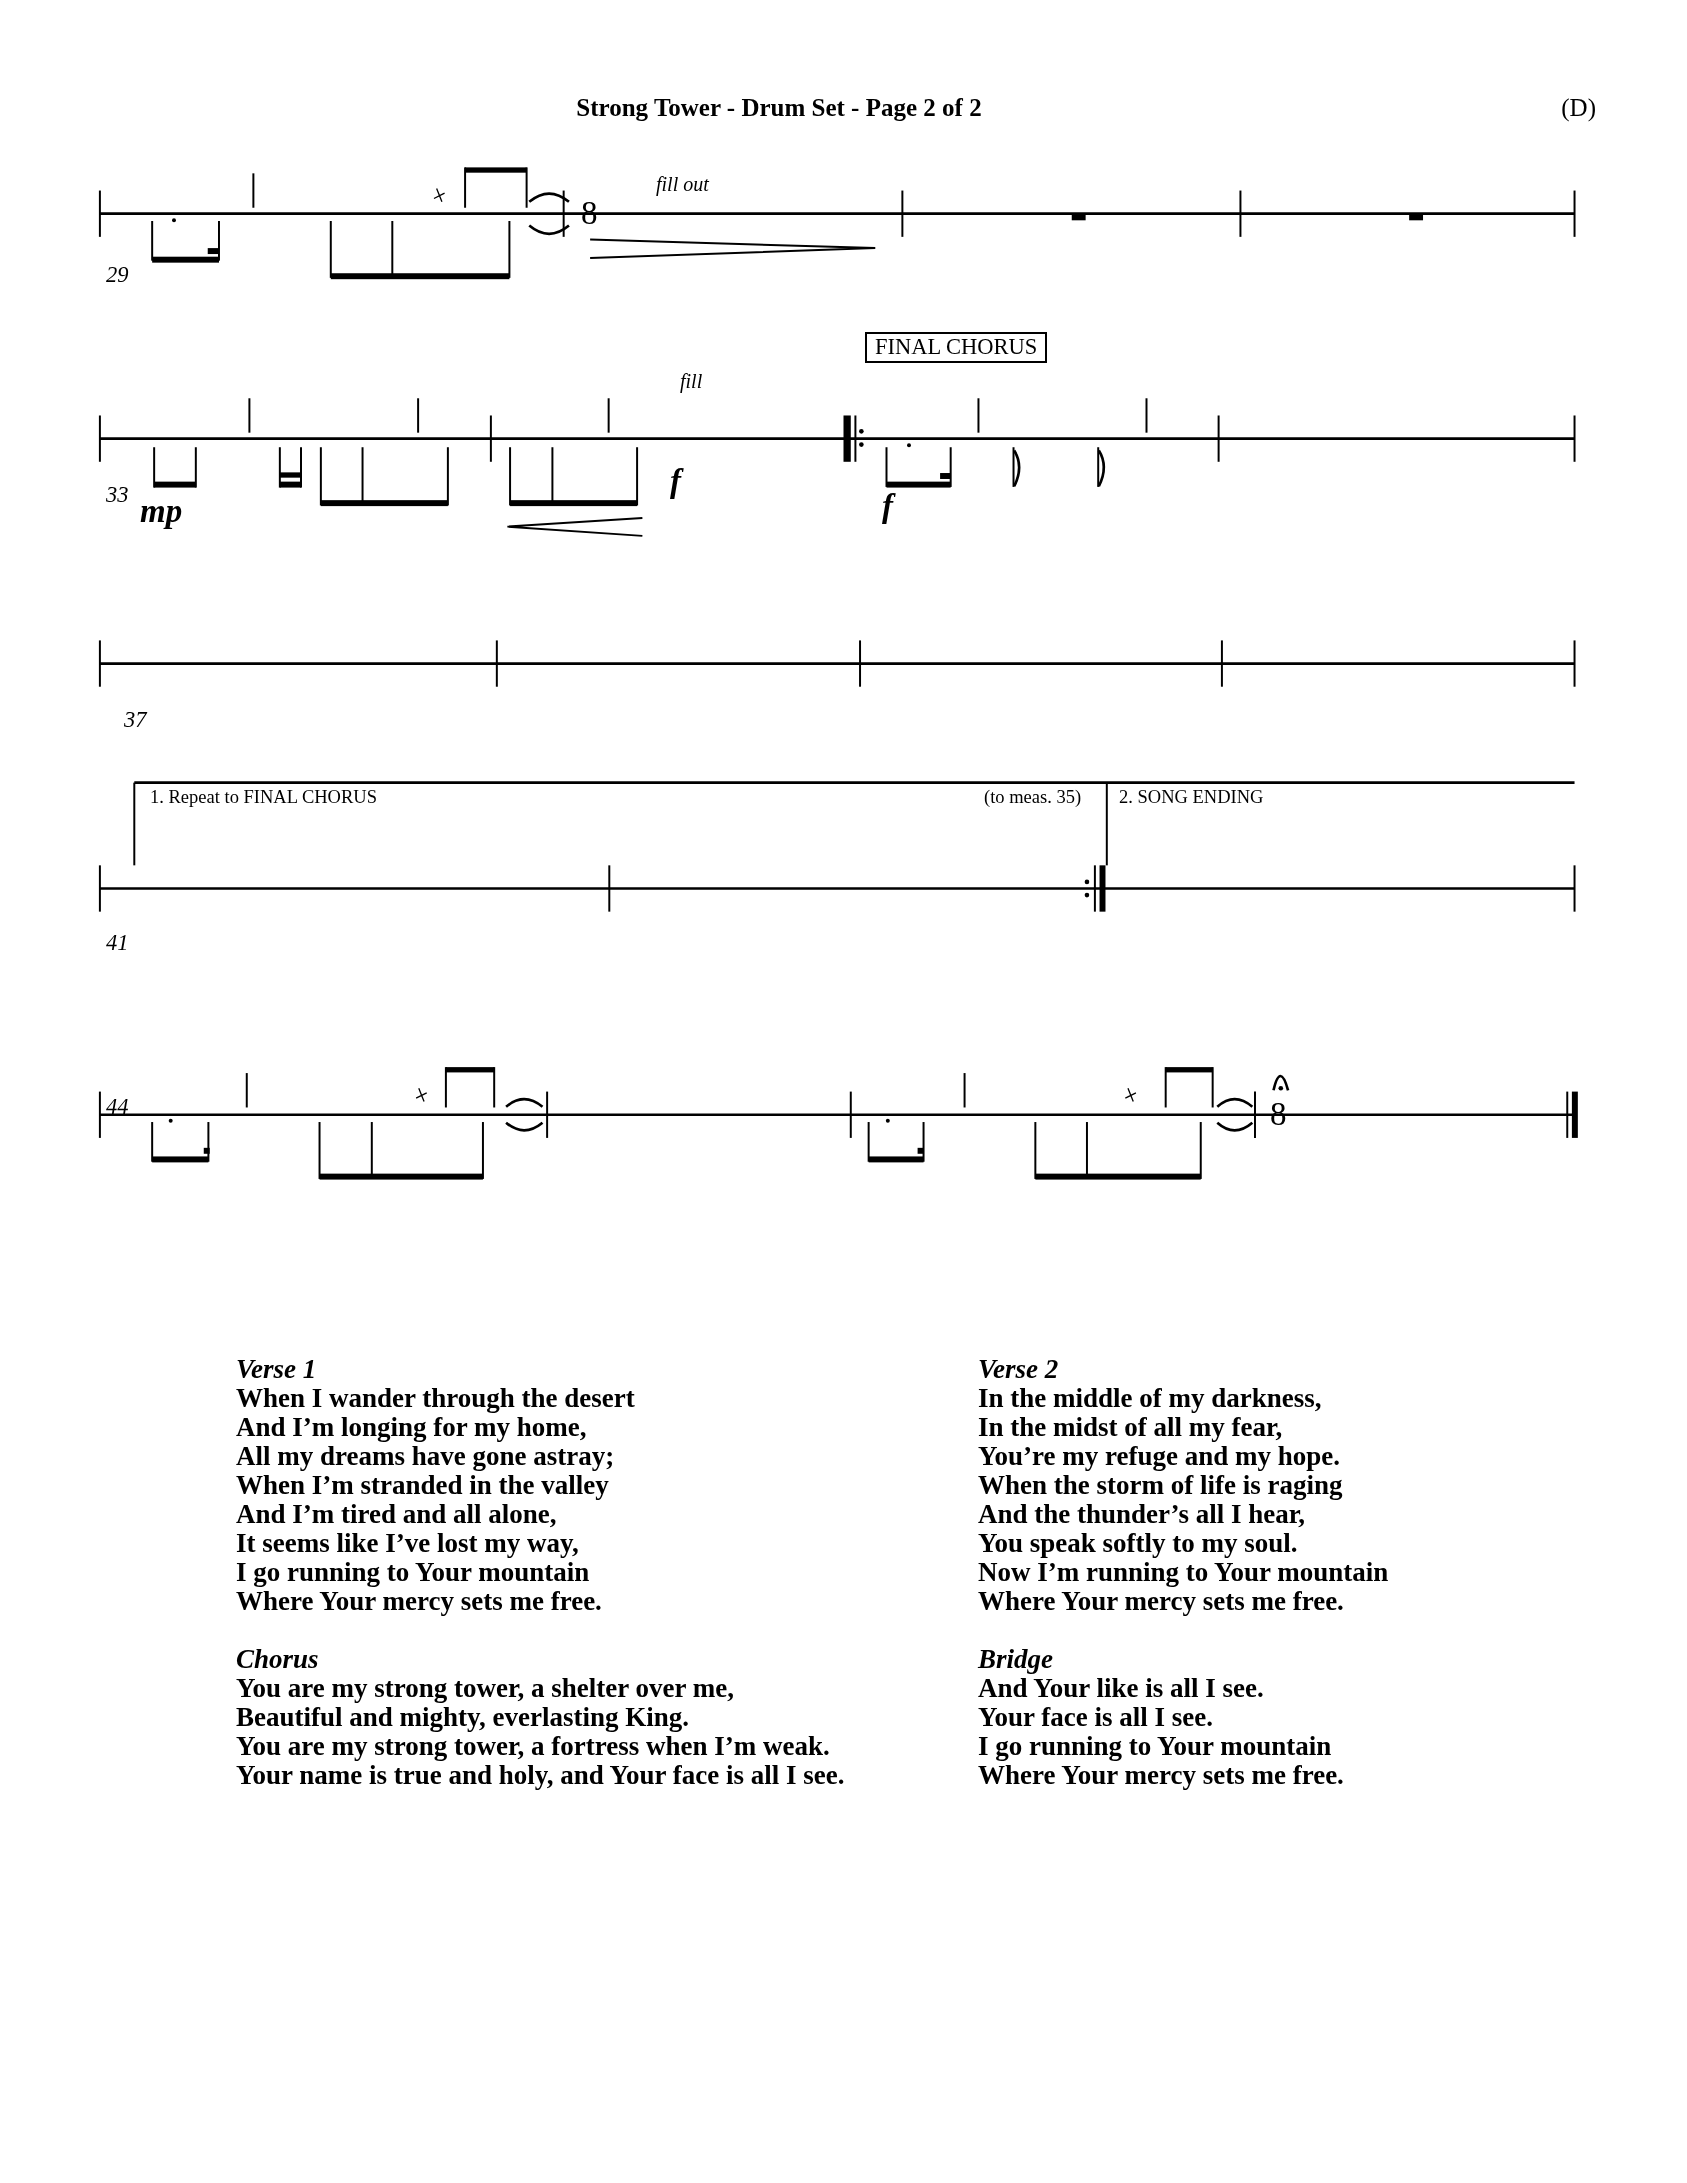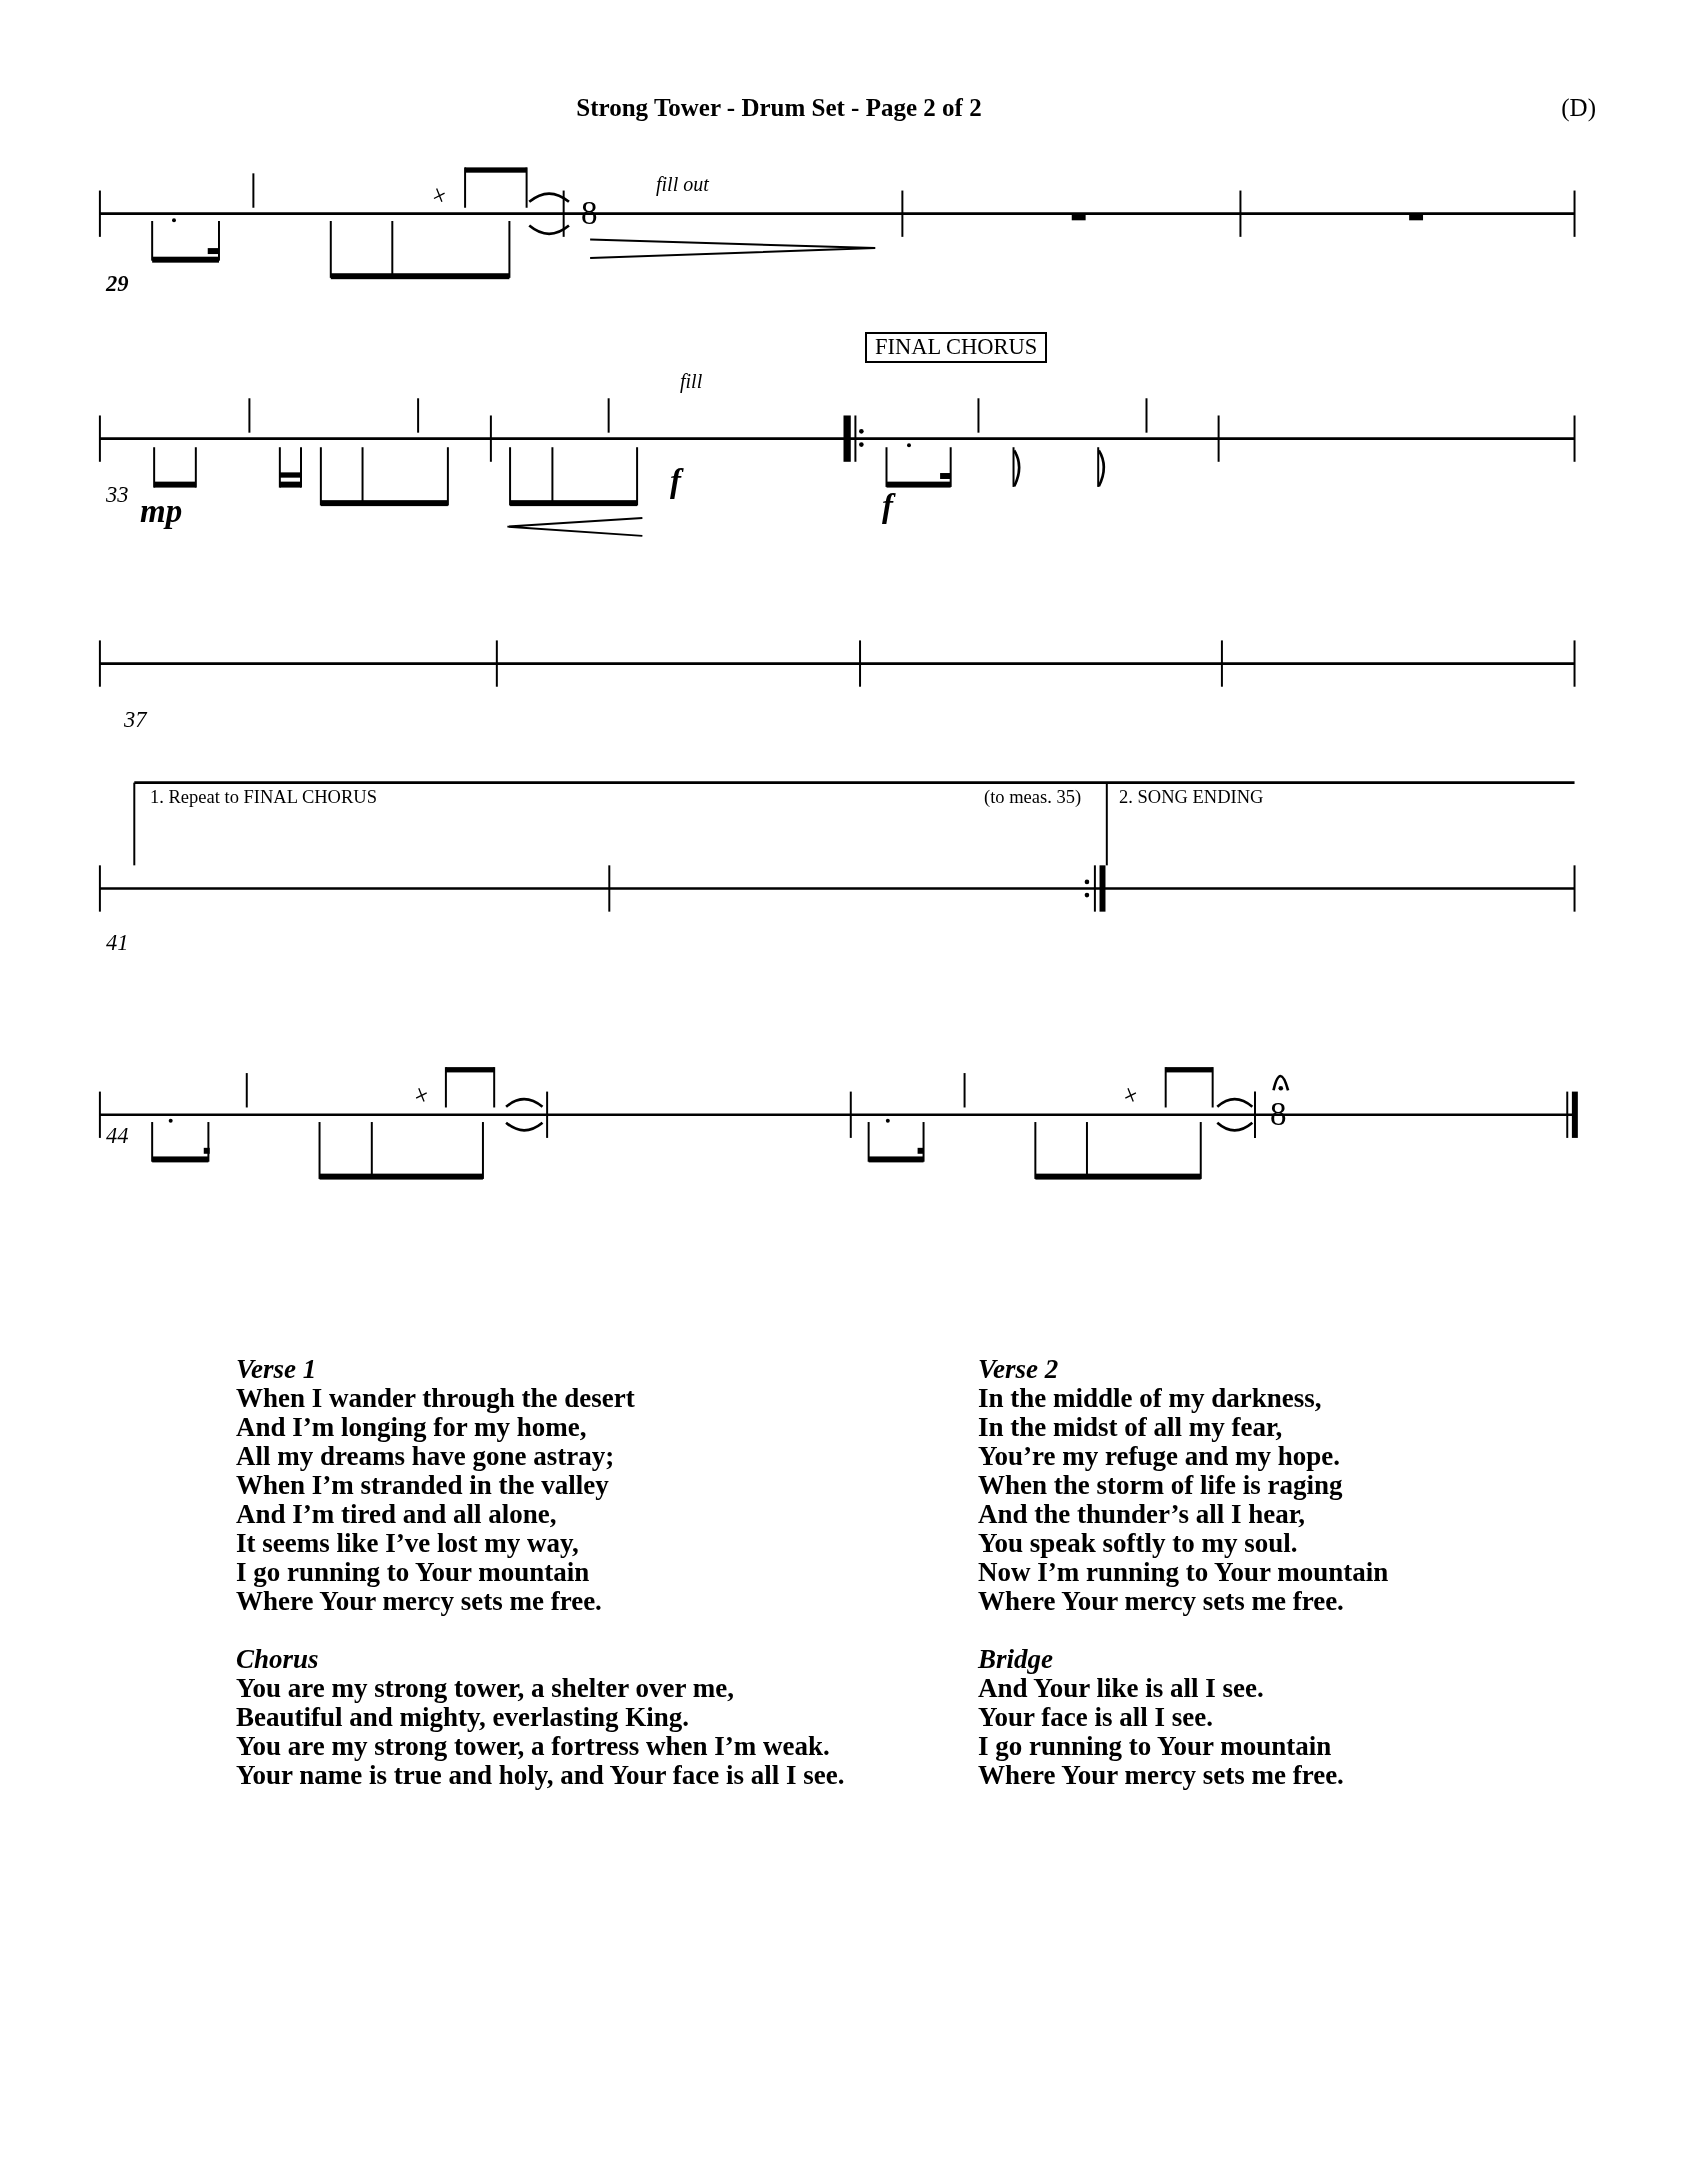--- a/index.html
+++ b/index.html
@@ -172,39 +172,39 @@
     <rect x="1565" y="1774" width="250" height="9" fill="#000" stroke="none"></rect>
     <line x1="1897" y1="1650" x2="1897" y2="1720" stroke-width="3"></line>
     <path d="M1840 1673 Q1866 1650 1893 1673" stroke-width="4"></path>
     <path d="M1840 1697 Q1866 1720 1893 1697" stroke-width="4"></path>
 
     <path d="M1925 1648 Q1935 1605 1947 1648" stroke-width="4"></path>
     <circle cx="1936" cy="1645" r="3.5" fill="#000" stroke="none"></circle>
   </g>
 </svg>
 
-<div class="abs mnum" style="left:106px; top:271px;font-weight:bold;">29</div>
+<div class="abs mnum" style="left:106px; top:262px;">29</div>
 <div class="abs" style="left:581px; top:197px; font-size:33px; line-height:33px;">8</div>
 <div class="abs exp" style="left:656px; top:173px;">fill out</div>
 
 <div class="abs rehearsal" style="left:865px; top:332px;">FINAL CHORUS</div>
 <div class="abs exp" style="left:680px; top:370px;">fill</div>
 <div class="abs mnum" style="left:106px; top:482px;">33</div>
 <div class="abs dyn" style="left:140px; top:493px;">mp</div>
 <div class="abs dyn" style="left:670px; top:463px;">f</div>
 <div class="abs dyn" style="left:882px; top:488px;">f</div>
 
 <div class="abs mnum" style="left:124px; top:707px;font-style:italic;">37</div>
 
 <div class="abs ending-label" style="left:150px; top:787px;">1. Repeat to FINAL CHORUS</div>
 <div class="abs ending-label" style="left:984px; top:787px;">(to meas. 35)</div>
 <div class="abs ending-label" style="left:1119px; top:787px; font-weight:normal;">2. SONG ENDING</div>
 <div class="abs mnum" style="left:106px; top:930px;">41</div>
 
-<div class="abs mnum" style="left:106px; top:1123px;">44</div>
+<div class="abs mnum" style="left:106px; top:1094px;">44</div>
 <div class="abs" style="left:1270px; top:1098px; font-size:33px; line-height:33px;">8</div>
 
 <div class="lyrics-col" style="left:236px;">
   <div>
     <div class="sec-title">Verse 1</div>
     <div class="line">When I wander through the desert</div>
     <div class="line">And I’m longing for my home,</div>
     <div class="line">All my dreams have gone astray;</div>
     <div class="line">When I’m stranded in the valley</div>
     <div class="line">And I’m tired and all alone,</div>

